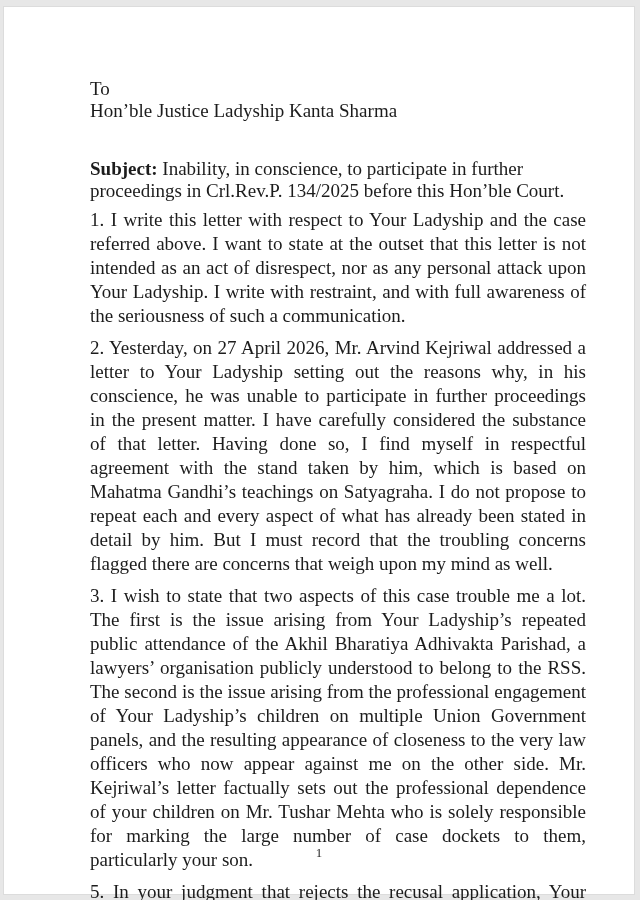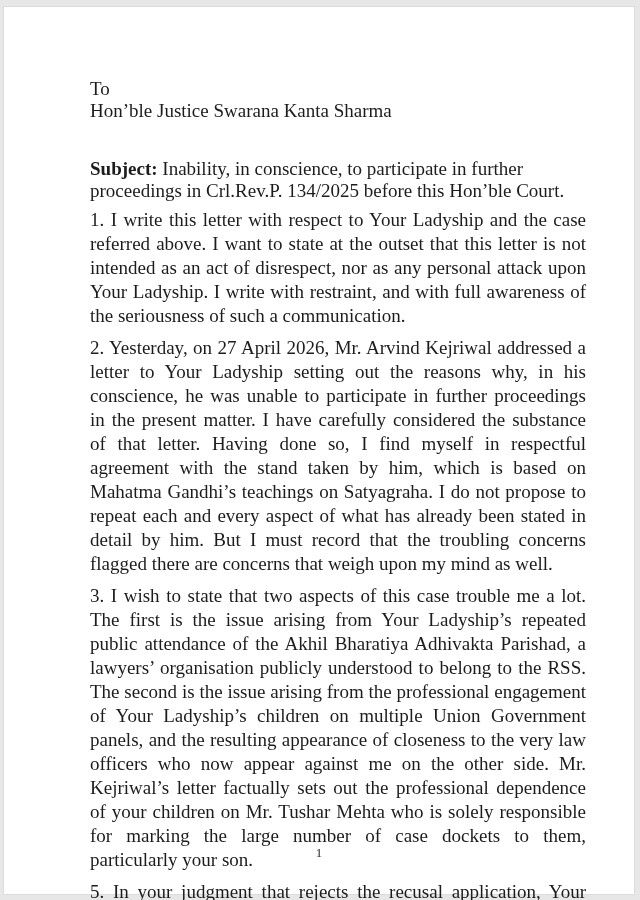--- a/index.html
+++ b/index.html
@@ -65,21 +65,21 @@
   }
 </style>
 </head>
 <body>
 
 <div class="page">
   <div class="content">
 
     <div class="addr">
       <div>To</div>
-      <div>Hon’ble Justice Swarana Kanta Sharma</div>
+      <div>Hon’ble Justice Ladyship Kanta Sharma</div>
     </div>
 
     <p class="subject"><span class="b">Subject:</span><span> Inability, in conscience, to participate in further proceedings in Crl.Rev.P. 134/2025 before this Hon’ble Court.</span></p>
 
 
     <p class="para first">1. I write this letter with respect to Your Ladyship and the case referred above. I want to state at the outset that this letter is not intended as an act of disrespect, nor as any personal attack upon Your Ladyship. I write with restraint, and with full awareness of the seriousness of such a communication.</p>
     <p class="para">2. Yesterday, on 27 April 2026, Mr. Arvind Kejriwal addressed a letter to Your Ladyship setting out the reasons why, in his conscience, he was unable to participate in further proceedings in the present matter. I have carefully considered the substance of that letter. Having done so, I find myself in respectful agreement with the stand taken by him, which is based on Mahatma Gandhi’s teachings on Satyagraha. I do not propose to repeat each and every aspect of what has already been stated in detail by him. But I must record that the troubling concerns flagged there are concerns that weigh upon my mind as well.</p>
     <p class="para">3. I wish to state that two aspects of this case trouble me a lot. The first is the issue arising from Your Ladyship’s repeated public attendance of the Akhil Bharatiya Adhivakta Parishad, a lawyers’ organisation publicly understood to belong to the RSS. The second is the issue arising from the professional engagement of Your Ladyship’s children on multiple Union Government panels, and the resulting appearance of closeness to the very law officers who now appear against me on the other side. Mr. Kejriwal’s letter factually sets out the professional dependence of your children on Mr. Tushar Mehta who is solely responsible for marking the large number of case dockets to them, particularly your son.</p>
     <p class="para">5. In your judgment that rejects the recusal application, Your Ladyship states that your children’s independent professional engagements have no connection with the dispute</p>
 

